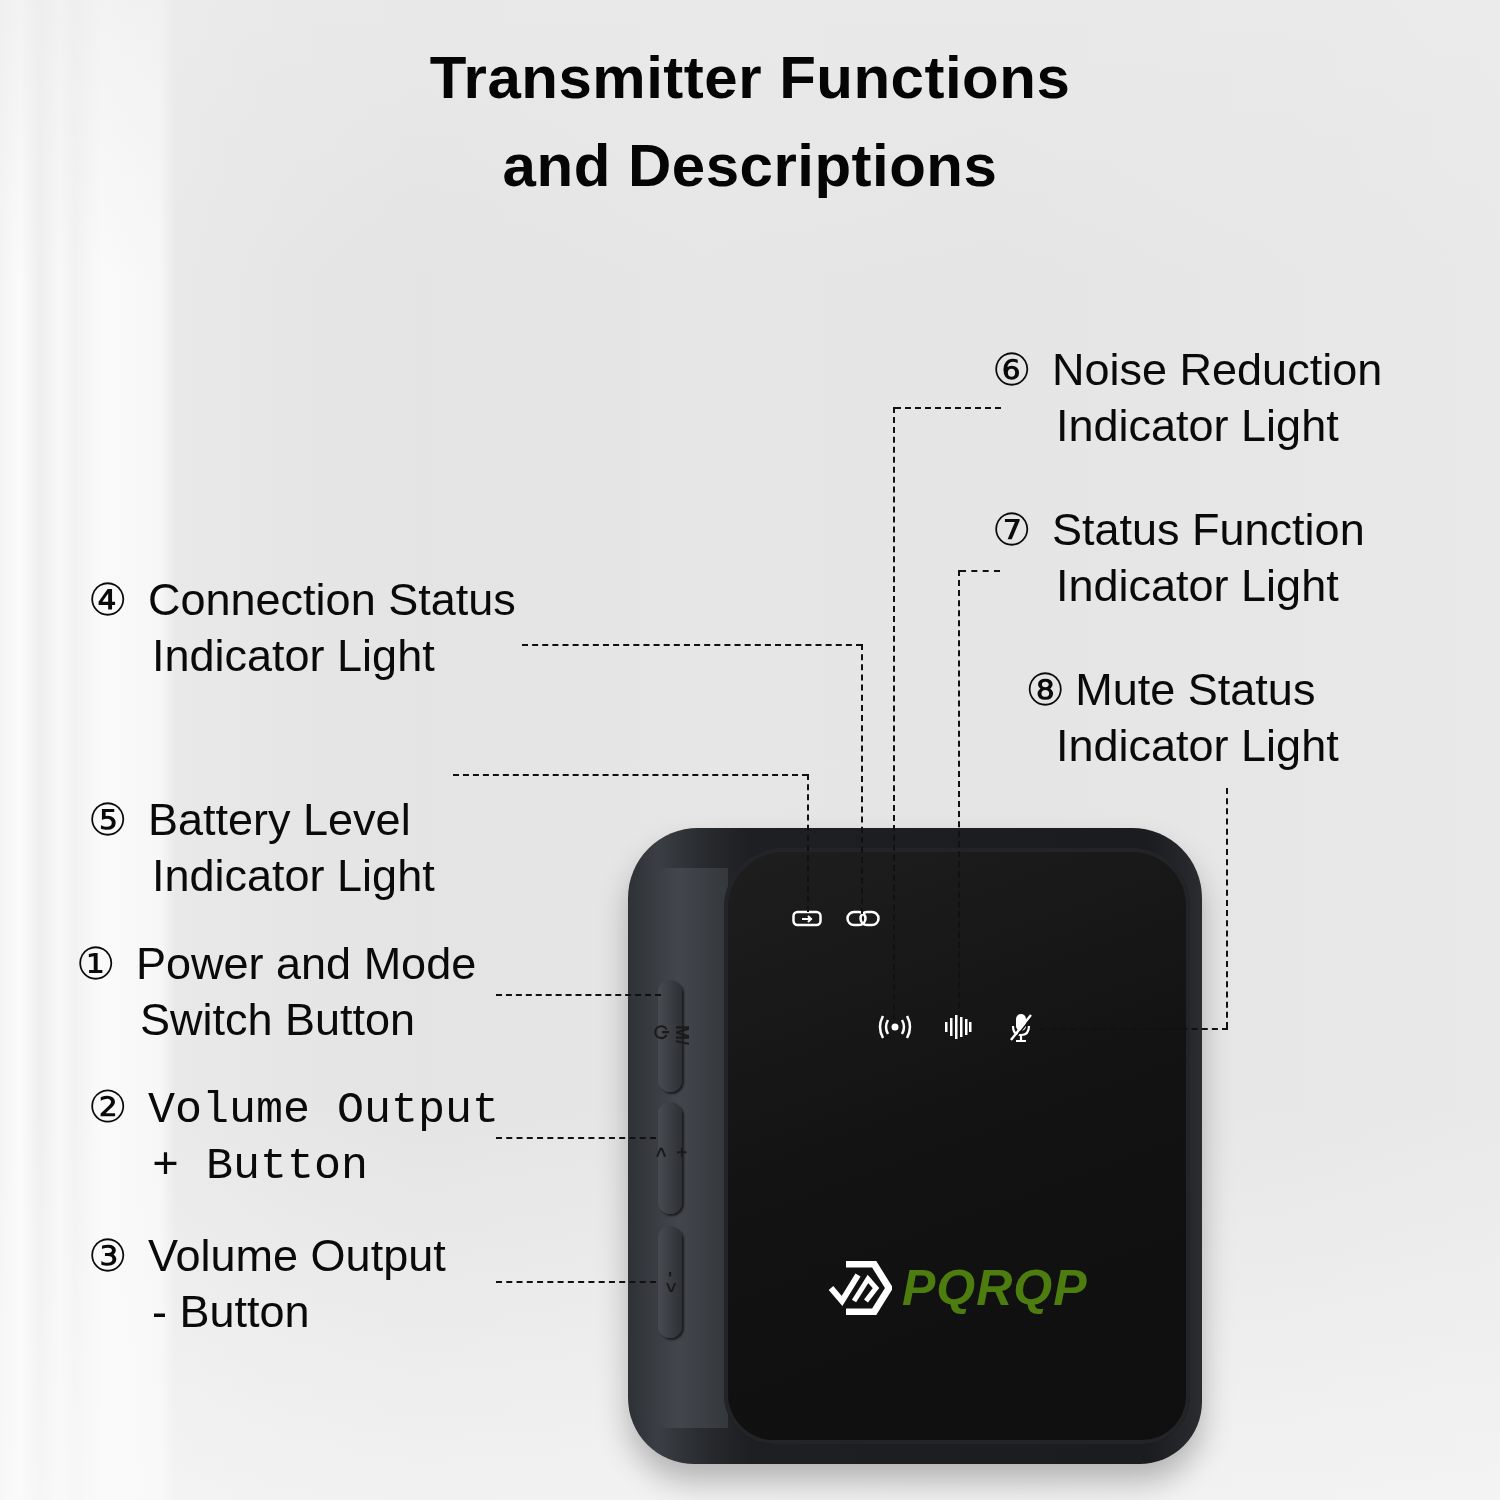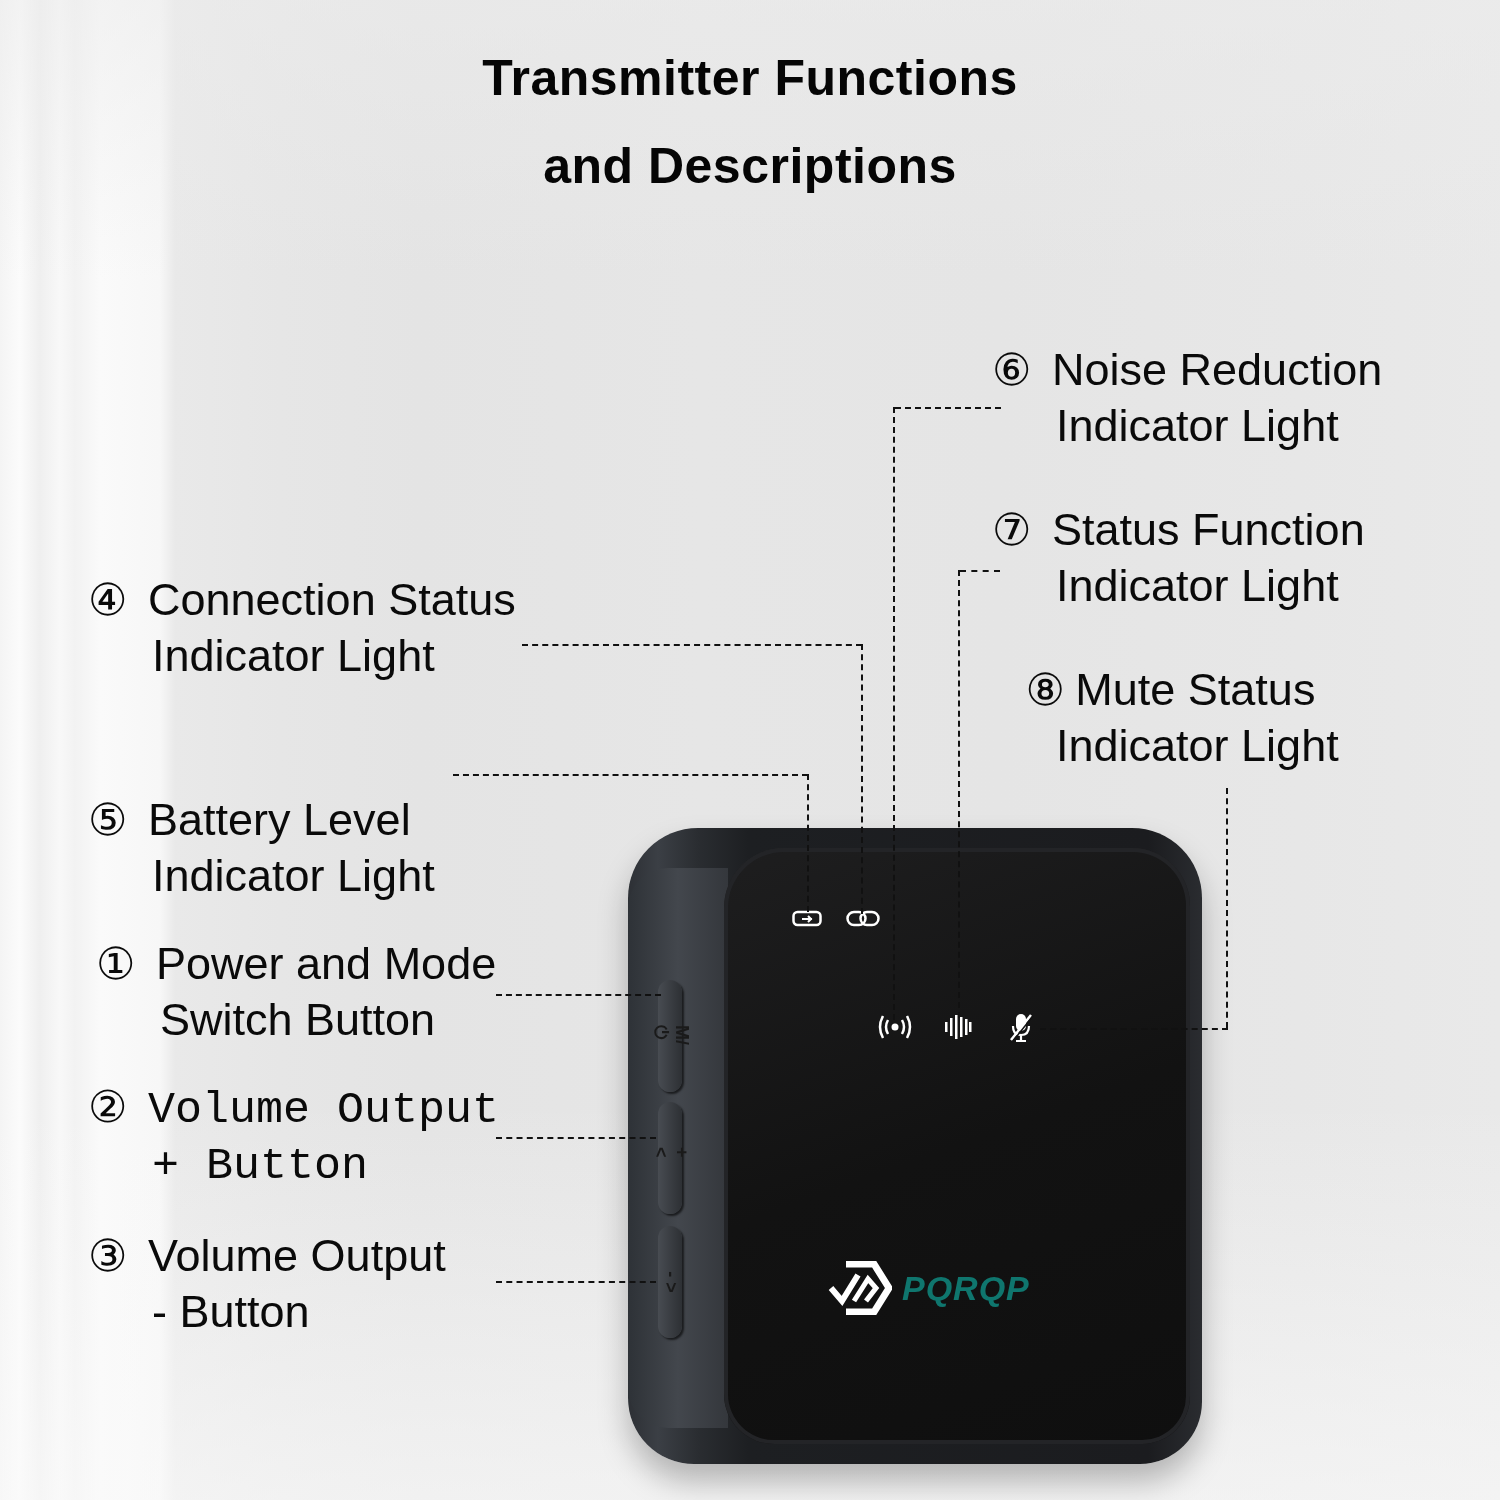--- a/index.html
+++ b/index.html
@@ -13,21 +13,21 @@
         #fafafa 100px, #f7f7f7 160px, #e9e9e9 175px, #e6e6e6 280px, #e4e4e4 420px,
         #e6e6e6 700px, #e5e5e5 1000px, #e7e7e7 1300px, #e9e9e9 1500px);
   }
   .bg-fade {
     position: absolute; left: 0; top: 0; width: 1500px; height: 1500px;
     background: linear-gradient(180deg, rgba(236,236,236,0.55) 0px, rgba(236,236,236,0) 280px, rgba(255,255,255,0) 1100px, rgba(250,250,250,0.6) 1500px);
     pointer-events: none;
   }
   .title {
     position: absolute; left: 0; top: 34px; width: 1500px;
-    text-align: center; font-weight: 700; font-size: 50px; line-height: 88px;
+    text-align: center; font-weight: 700; font-size: 60px; line-height: 88px;
     letter-spacing: 0.5px; color: #050505;
   }
   .callout {
     position: absolute; font-size: 45px; line-height: 56px; color: #0a0a0a;
     white-space: nowrap;
   }
   .callout .num { display: inline-block; width: 60px; font-size: 44px; }
   .callout .line2 { display: block; padding-left: 64px; }
   .dash { position: absolute; }
   .dash.h { height: 0; border-top: 2.5px dashed #111; }
@@ -59,21 +59,21 @@
   }
   .side-btn span {
     position: absolute; left: 2px; top: 50%; transform: translateY(-50%) rotate(90deg);
     color: #1a1a1a; font-size: 18px; font-weight: 700;
   }
   .icon { position: absolute; }
   .logo {
     position: absolute; left: 828px; top: 1260px; display: flex; align-items: center; gap: 10px;
   }
   .logo-text {
-    color: #0f766e; font-weight: 700; font-size: 34px; letter-spacing: 1px; line-height: 56px;
+    color: #4d7c0f; font-weight: 700; font-size: 50px; letter-spacing: 1px; line-height: 56px;
     font-style: italic;
   }
 </style>
 </head>
 <body>
 
 <div class="bg-fade"></div>
 
 <div class="title">
   <div>Transmitter Functions</div>
@@ -94,21 +94,21 @@
 </div>
 
 <div class="callout" style="left:88px; top:572px;">
   <span class="num">④</span><span>Connection Status</span>
   <span class="line2">Indicator Light</span>
 </div>
 <div class="callout" style="left:88px; top:756px;margin-top:36px;">
   <span class="num">⑤</span><span>Battery Level</span>
   <span class="line2">Indicator Light</span>
 </div>
-<div class="callout" style="left:96px; top:936px;">
+<div class="callout" style="left:76px; top:936px;">
   <span class="num">①</span><span>Power and Mode</span>
   <span class="line2">Switch Button</span>
 </div>
 <div class="callout" style="left:88px; top:1082px;font-family:Liberation Mono, monospace;">
   <span class="num">②</span><span>Volume Output</span>
   <span class="line2">+ Button</span>
 </div>
 <div class="callout" style="left:88px; top:1228px;">
   <span class="num">③</span><span>Volume Output</span>
   <span class="line2">- Button</span>

